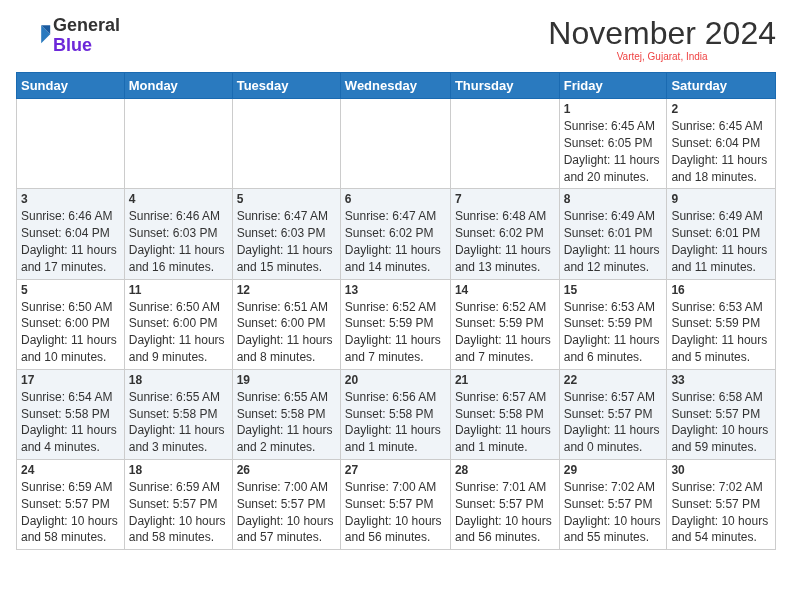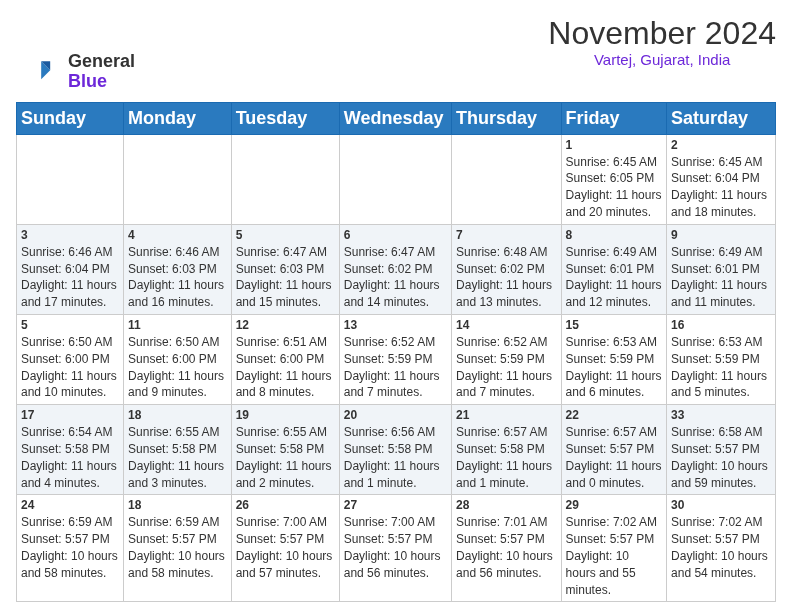--- a/index.html
+++ b/index.html
@@ -17,22 +17,21 @@
     }
     .header {
       display: flex;
       justify-content: space-between;
       align-items: flex-start;
       margin-bottom: 10px;
     }
     .logo {
       display: flex;
       align-items: center;
-      gap: 16px;
-      margin-top: 36px;
+      gap: 1px;
     }
     .logo-text {
       font-size: 18px;
       font-weight: bold;
       line-height: 1.1;
       color: #333;
     }
     .logo-text span {
       display: block;
     }
@@ -44,32 +43,32 @@
     .title-block {
       text-align: center;
     }
     .month-title {
       font-size: 32px;
       font-weight: normal;
       color: #333;
       line-height: 1.1;
     }
     .location {
-      font-size: 15px;
-      color: #6d28d9;
+      font-size: 10px;
+      color: #ef4444;
     }
     .calendar {
       width: 100%;
       border-collapse: collapse;
       border: 1px solid #ccc;
     }
     .calendar th {
       background: #2a7abf;
       color: #fff;
-      font-size: 18px;
+      font-size: 13px;
       font-weight: bold;
       padding: 5px 4px;
       text-align: left;
       border: 1px solid #1a6ab1;
     }
     .calendar td {
       vertical-align: top;
       border: 1px solid #ccc;
       padding: 3px 4px;
       font-size: 10px;

